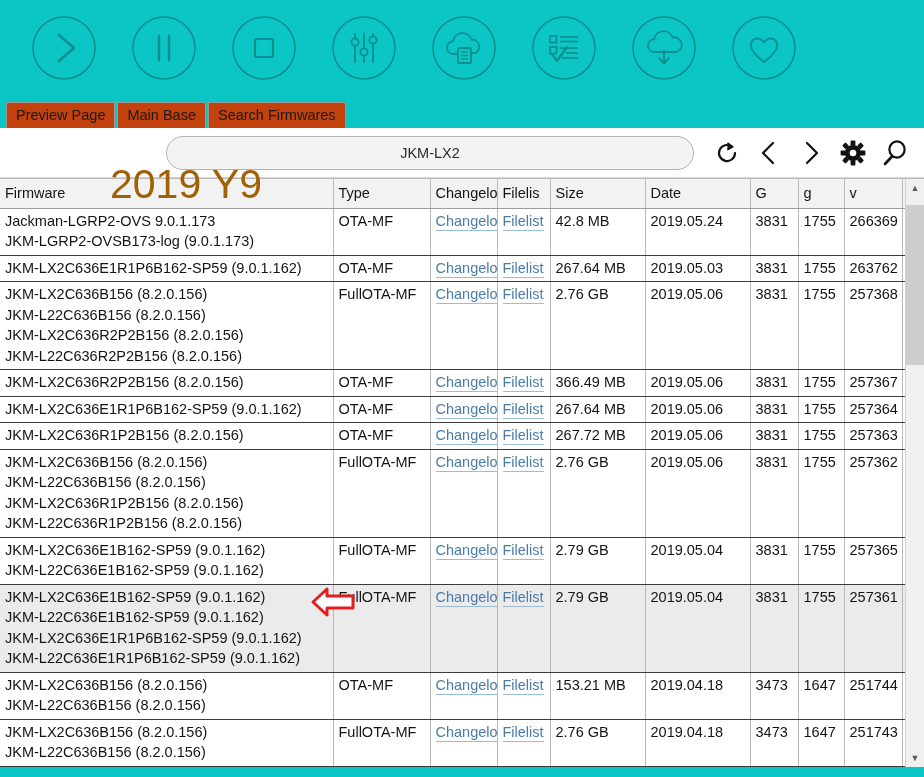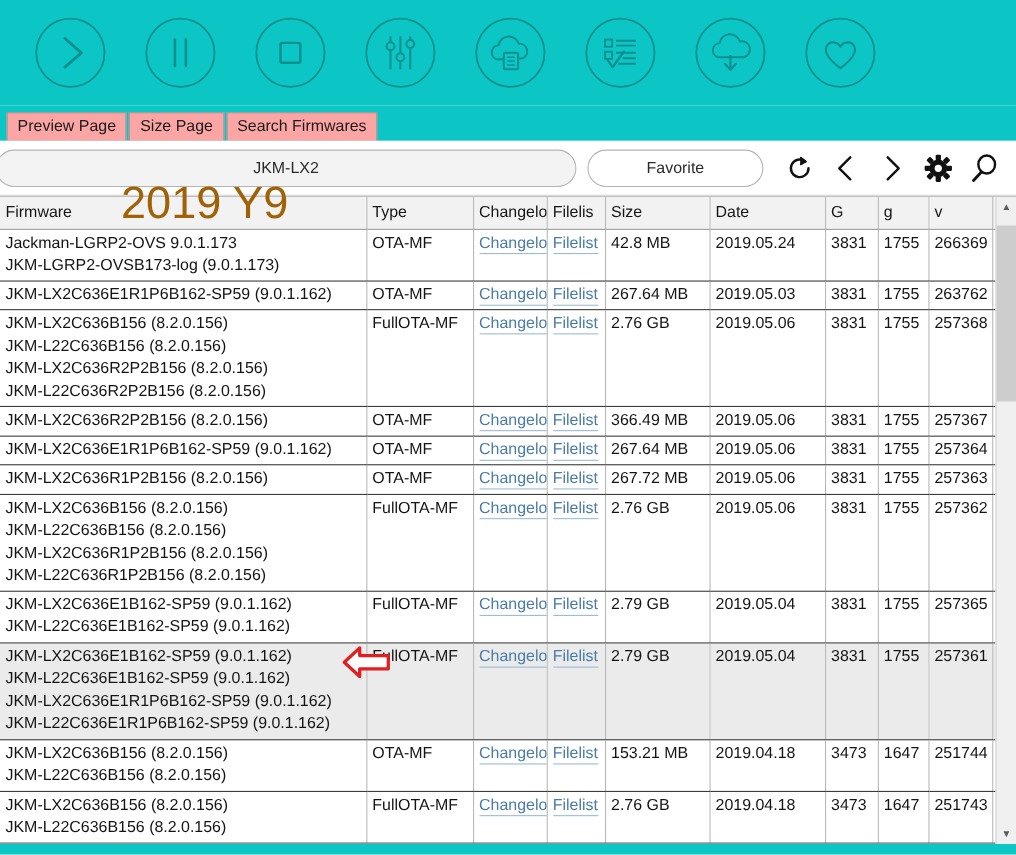--- a/index.html
+++ b/index.html
@@ -50,21 +50,21 @@
     padding-left: 6px;
     gap: 2px;
   }
   .tab {
     height: 26px;
     padding: 0 9px;
     display: flex;
     align-items: center;
     font-size: 14.5px;
     color: #1b1b1b;
-    background: #fca5a5;
+    background: #c2410c;
     border: 1px solid #9a9a9a;
     border-bottom: none;
     cursor: pointer;
     line-height: 1;
     white-space: nowrap;
   }
   .tab.active {
     background: #0fb3b3;
     color: #0b3a3a;
     border-color: #5d5d5d;
@@ -326,33 +326,30 @@
         <path d="M34 48 C22 39 19 33 21.5 28 C24 23 31 23.5 34 28.5 C37 23.5 44 23 46.5 28 C49 33 46 39 34 48 Z" fill="none" stroke="#0a8f8f" stroke-width="1.9" stroke-linejoin="round"></path>
       </svg>
     </div>
   </div>
 
   <div class="tabstrip">
     <div class="tab">
         <span>Preview Page</span>
       </div>
     <div class="tab">
-        <span>Size Page</span>
+        <span>Main Base</span>
       </div>
     <div class="tab">
         <span>Search Firmwares</span>
       </div>
   </div>
 
   <div class="searchbar">
     <div class="search-field">
       <span>JKM-LX2</span>
-    </div>
-    <div class="fav-btn">
-      <span>Favorite</span>
     </div>
     <div class="nav-icons">
       <div class="nav-icon">
         <svg width="26" height="26" viewBox="0 0 26 26">
           <path d="M21 13 a8 8 0 1 1 -3.1 -6.3" fill="none" stroke="#111" stroke-width="2.2" stroke-linecap="round"></path>
           <polyline points="13.5,3 18.8,6.9 13.4,9.8" fill="#111" stroke="#111" stroke-width="1.6" stroke-linejoin="round"></polyline>
         </svg>
       </div>
       <div class="nav-icon">
         <svg width="26" height="28" viewBox="0 0 26 28">

